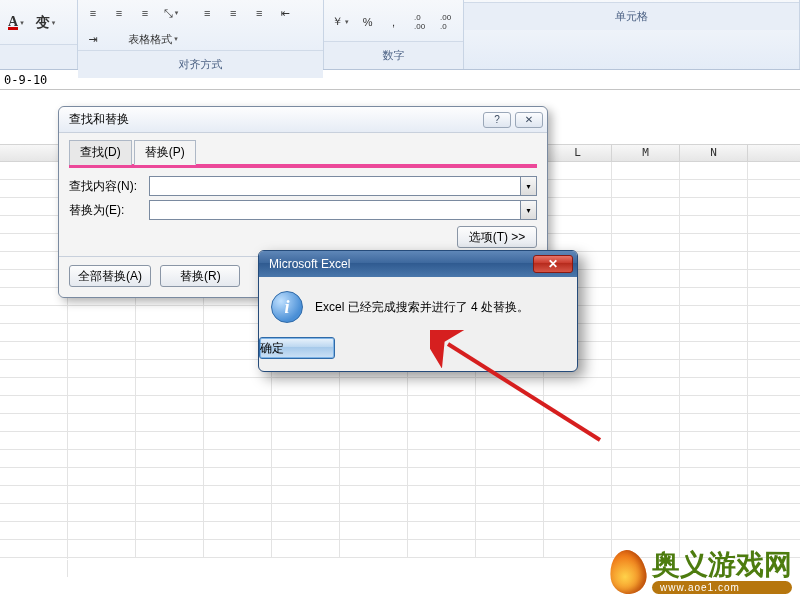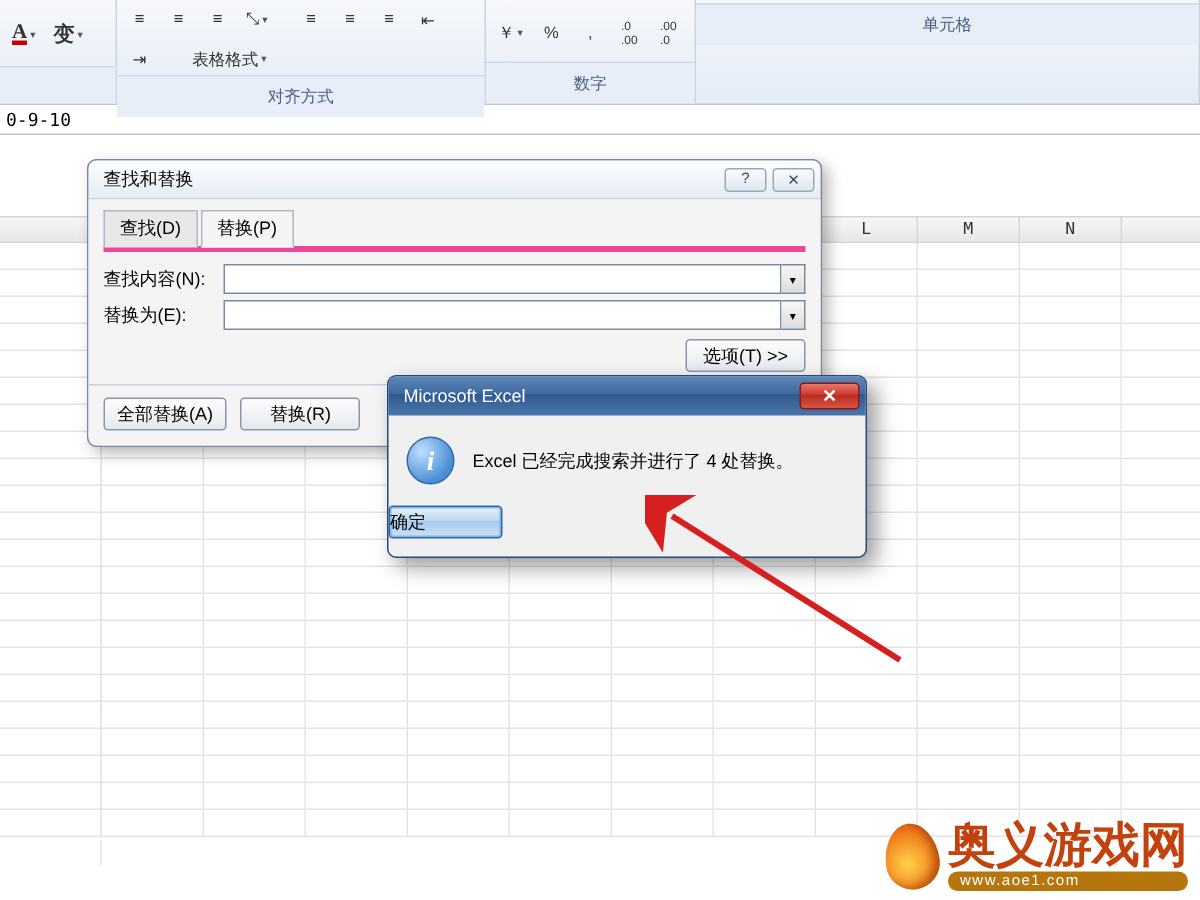--- a/index.html
+++ b/index.html
@@ -52,21 +52,21 @@
 .info-ico { width: 32px; height: 32px; border-radius: 50%; background: radial-gradient(circle at 30% 30%, #bfe0ff, #4a8fd6 70%); display: flex; align-items: center; justify-content: center; color: #fff; font-family: Georgia, serif; font-style: italic; font-weight: bold; font-size: 18px; border: 1px solid #2f6aa8; }
 .msgbox .mfoot { text-align: left; padding: 6px 0 12px; }
 .okbtn { display: inline-block; width: 76px; height: 22px; line-height: 20px; border: 1px solid #2f6aa8; border-radius: 3px; background: linear-gradient(#eaf3fc,#bcd7f0 45%,#a6c9ea 46%,#cde2f6); font-size: 12px; box-shadow: 0 0 0 1px #7fb4e6 inset; }
 
 
 .arrow { position: absolute; width: 180px; height: 120px; pointer-events: none; }
 
 
 .wm { position: absolute; right: 8px; bottom: 6px; display: flex; align-items: center; gap: 6px; }
 .wm .flame { width: 36px; height: 44px; border-radius: 50% 50% 50% 50% / 60% 60% 40% 40%; background: radial-gradient(circle at 40% 60%, #ffd24a, #f07d1a 60%, #c94e0c); transform: rotate(-8deg); box-shadow: inset -4px -2px 6px rgba(139,40,0,.5); }
-.wm .txt { font-family: "SimHei", sans-serif; font-weight: bold; font-size: 32px; color: #c2410c; line-height: 1; }
+.wm .txt { font-family: "SimHei", sans-serif; font-weight: bold; font-size: 28px; color: #4d7c0f; line-height: 1; }
 .wm .sub { display: block; font-size: 10px; background: #b6760e; color: #fff; border-radius: 8px; padding: 1px 8px; margin-top: 2px; letter-spacing: 1px; font-weight: normal; }
 </style>
 </head>
 <body>
 
 <div class="ribbon">
   <div class="rgroup font-group" style="width:78px">
     <div class="tools">
       <span class="btn">
           <span class="A redbar">A</span>

